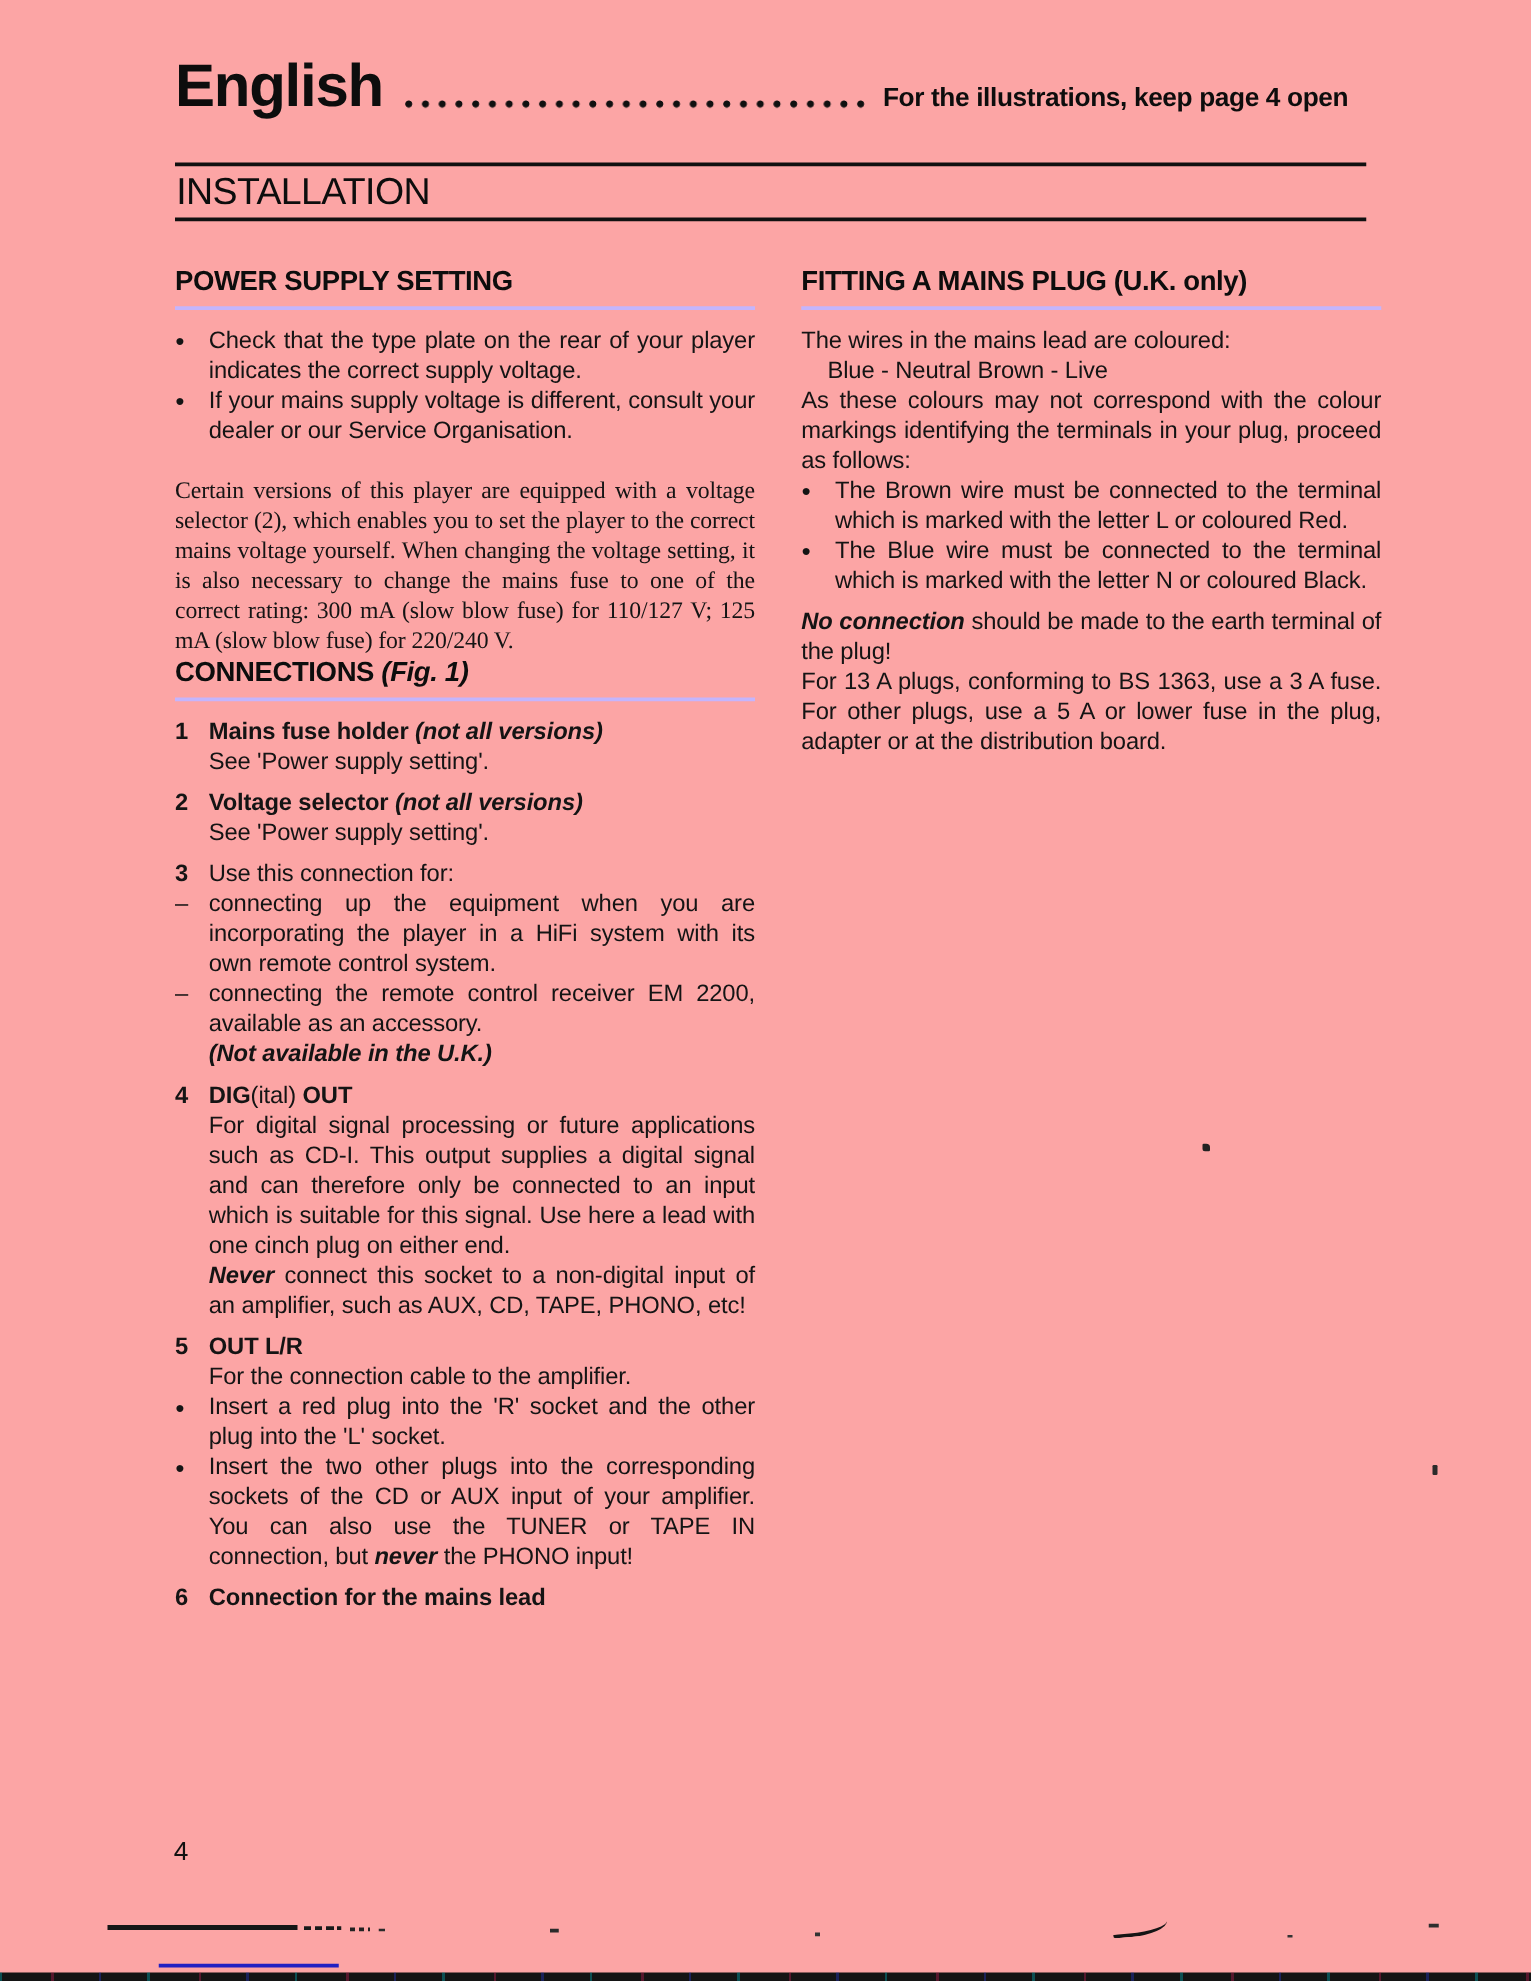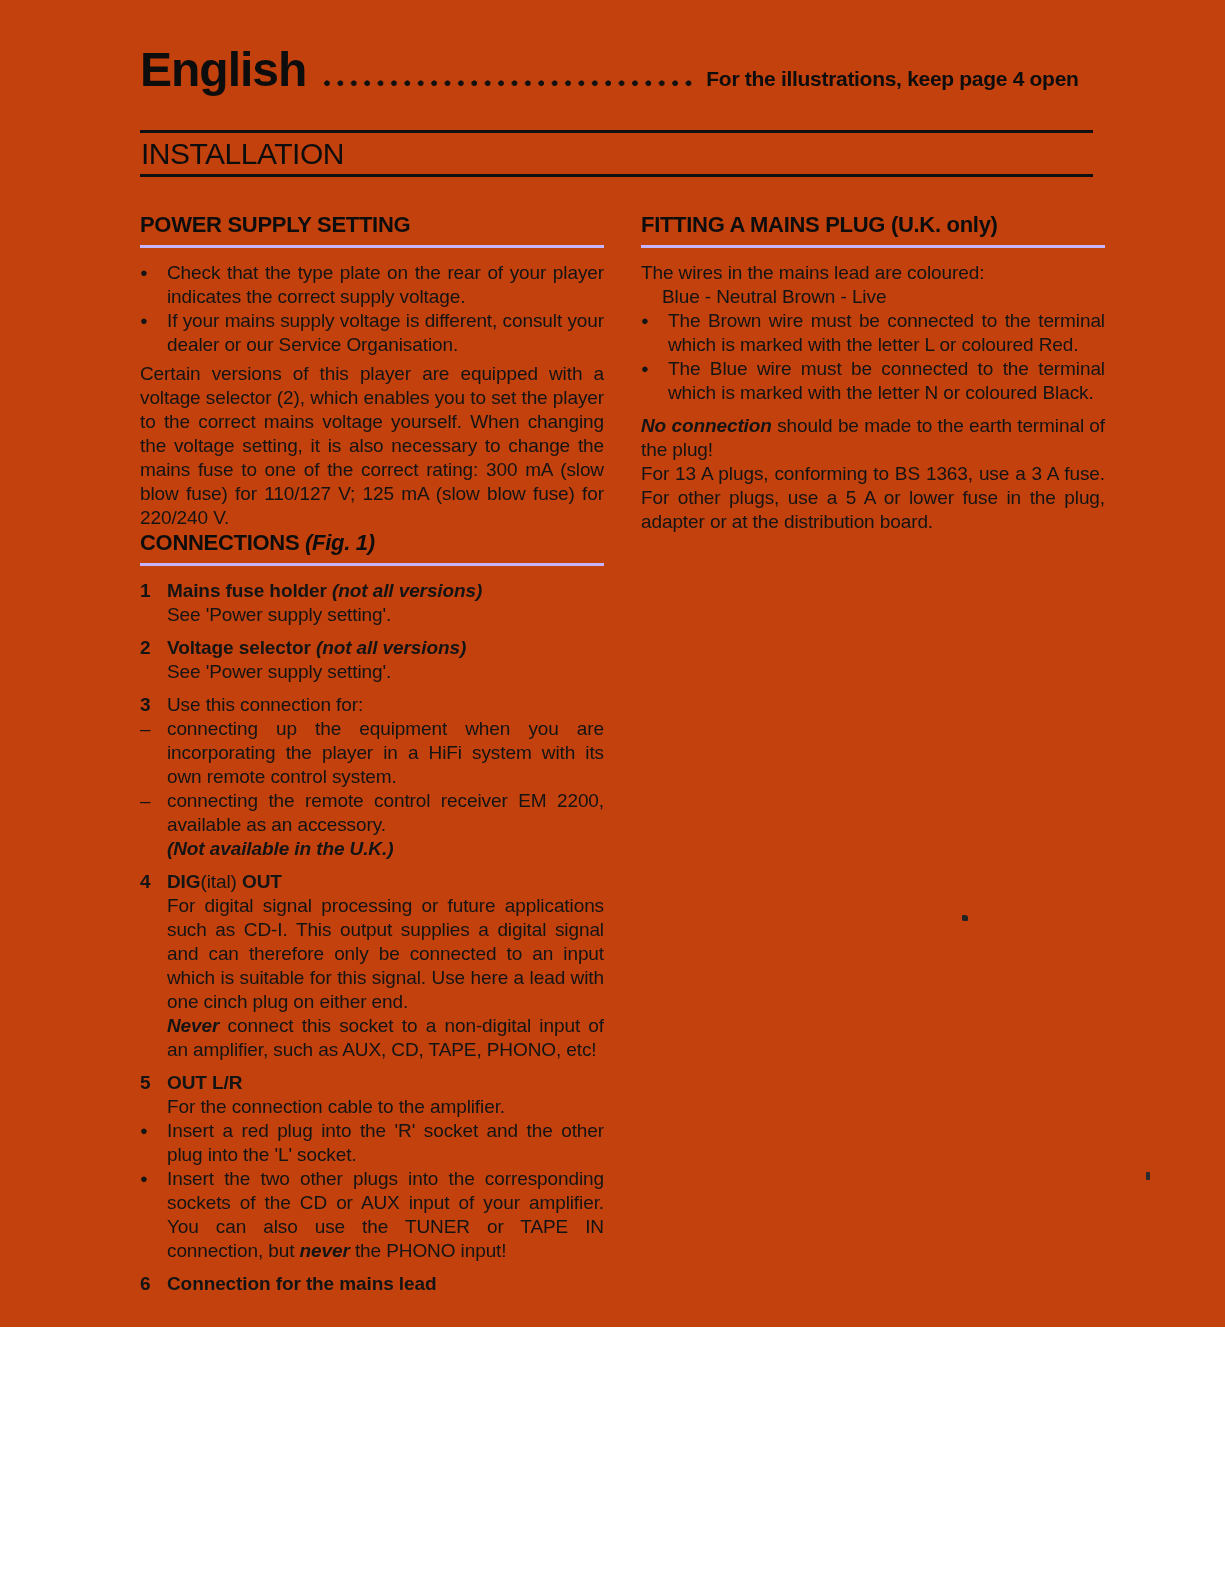--- a/index.html
+++ b/index.html
@@ -1,17 +1,17 @@
 <!DOCTYPE html>
 <html><head>
 <meta charset="utf-8">
 <style>
   html, body { margin:0; padding:0; background:#ffffff; }
   .page {
-    position:relative; width:1225px; height:1327px; background:#c2410c;
+    position:relative; width:1225px; height:1585px; background:#fca5a5;
     font-family:"Liberation Sans", sans-serif; color:#141414; overflow:hidden;
   }
   
   .hdr { position:absolute; left:140px; top:42px; width:955px; display:flex; align-items:baseline; }
   .lang { font-size:48px; font-weight:bold; letter-spacing:-1px; color:#0d0d0d; white-space:nowrap; }
   .leader {
     flex:1 1 auto; align-self:flex-end; height:7px; margin:0 10px 10px 18px; max-width:372px;
     background-image:radial-gradient(circle at 3px 3.2px, #101010 2.5px, rgba(0,0,0,0) 3.1px);
     background-size:13.4px 7px; background-repeat:repeat-x;
   }
@@ -23,21 +23,21 @@
   .sec-title { position:absolute; left:141px; top:137px; font-size:30px; font-weight:normal; letter-spacing:-0.5px; color:#0d0d0d; }
   
   .col { position:absolute; top:212px; width:464px; font-size:19px; line-height:24px; letter-spacing:-0.1px; }
   .col-left  { left:140px; }
   .col-right { left:641px; }
   .subhead {
     font-size:22px; font-weight:bold; letter-spacing:-0.3px; color:#0d0d0d;
     border-bottom:3px solid #c4b5fd; padding:0 0 7px 0; margin:0 0 13px 0; line-height:26px;
   }
   .subhead2 { }
-  .para { margin:5px 0 0 0; text-align:justify; }
+  .para { margin:24px 0 0 0; text-align:justify;font-family:Liberation Serif, serif; }
   .row { display:grid; grid-template-columns:27px 1fr; }
   .mk { }
   .mk.num { font-weight:bold; }
   .mk.dot { font-size:13px; line-height:24px; }
   .txt { }
   .just { text-align:justify; }
   .item-block { margin-bottom:9px; }
   .item-block:first-of-type { margin-top:0; }
   .items { margin-top:0; }
   .bl { margin:0; }
@@ -187,20 +187,21 @@
 
   <section class="col col-right">
 
     <h3 class="subhead">FITTING A MAINS PLUG (U.K. only)</h3>
 
     <div class="bl">The wires in the mains lead are coloured:</div>
     <div class="wires">
       <span>Blue - Neutral</span>
       <span class="wire2">Brown - Live</span>
     </div>
+    <div class="just">As these colours may not correspond with the colour markings identifying the terminals in your plug, proceed as follows:</div>
 
     <div class="row">
       <span class="mk dot">●</span>
       <div class="txt just">The Brown wire must be connected to the terminal which is marked with the letter L or coloured Red.</div>
     </div>
     <div class="row">
       <span class="mk dot">●</span>
       <div class="txt just">The Blue wire must be connected to the terminal which is marked with the letter N or coloured Black.</div>
     </div>
 

